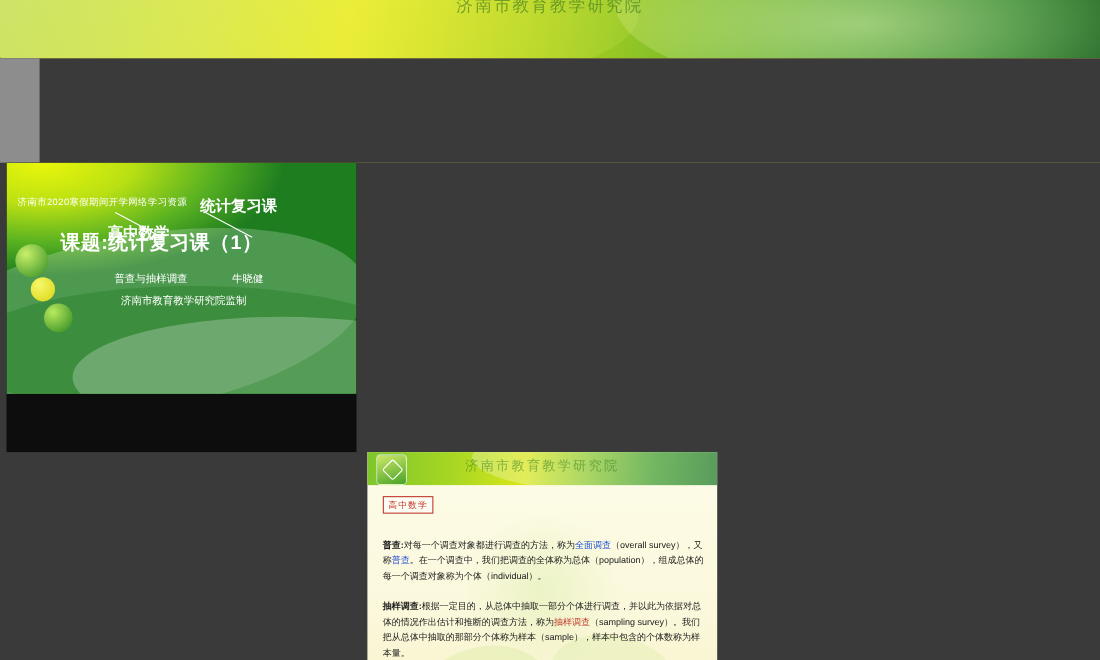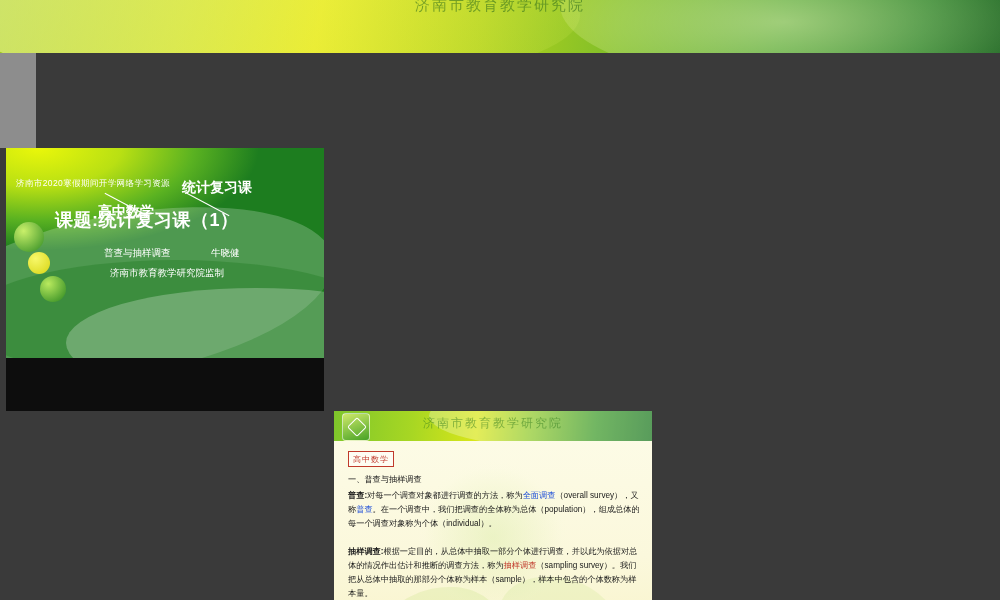--- a/index.html
+++ b/index.html
@@ -274,18 +274,17 @@
     <div class="cs-topbar">
       <div class="shine"></div>
       <div class="brand">济南市教育教学研究院</div>
     </div>
     <div class="cs-logo"></div>
     <div class="cs-watermark"></div>
     <div class="cs-wm-leaf"></div>
     <div class="cs-wm-leaf r"></div>
 
     <div class="tag" style="left:14px; top:40px;">高中数学</div>
-    <div class="body-text" style="left:14px; top:62px; width:292px;">一、普查与抽样调查</div>
     <div class="body-text" style="left:14px; top:78px; width:294px;"><b class="hl">普查:</b><span>对每一个调查对象都进行调查的方法，称为</span><span class="blue">全面调查</span><span>（overall survey），又称</span><span class="blue">普查</span><span>。在一个调查中，我们把调查的全体称为总体（population），组成总体的每一个调查对象称为个体（individual）。</span></div>
     <div class="body-text" style="left:14px; top:134px; width:294px;"><b class="hl">抽样调查:</b><span>根据一定目的，从总体中抽取一部分个体进行调查，并以此为依据对总体的情况作出估计和推断的调查方法，称为</span><span class="red">抽样调查</span><span>（sampling survey）。我们把从总体中抽取的那部分个体称为样本（sample），样本中包含的个体数称为样本量。</span></div>
   </div>
 
 </div>
 
 </body></html>

